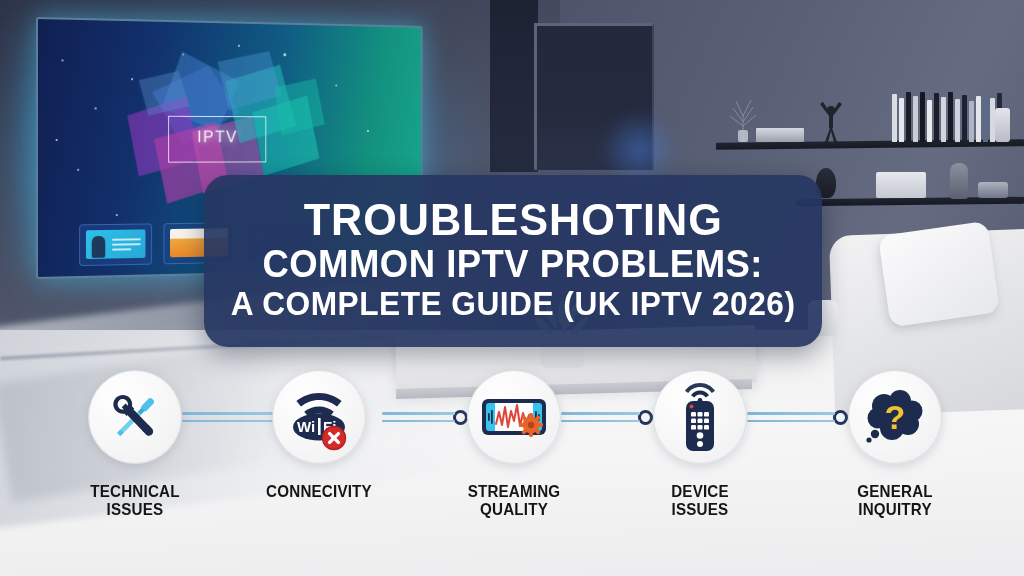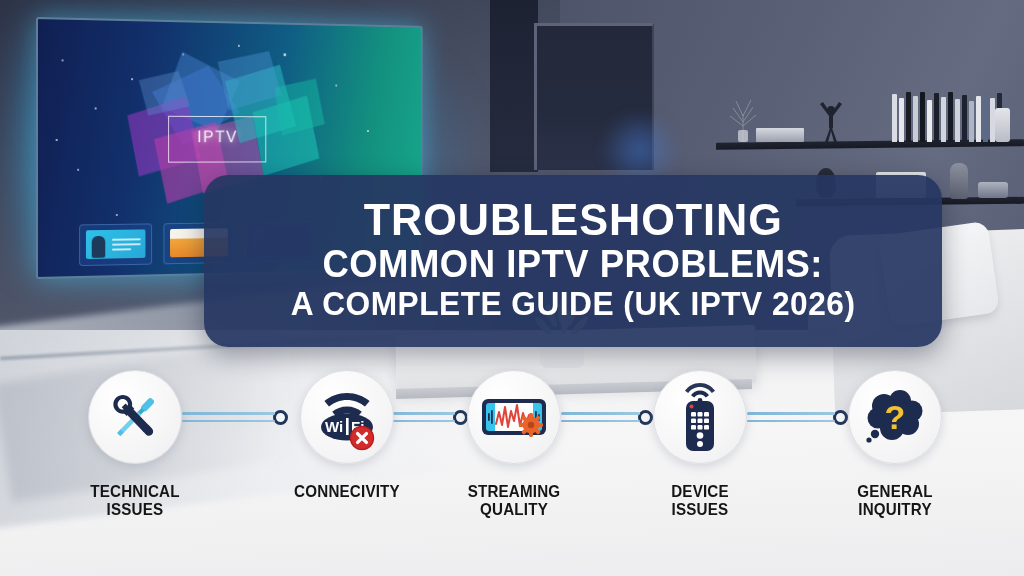--- a/index.html
+++ b/index.html
@@ -204,21 +204,21 @@
     opacity: .9;
   }
   .lamp {
     position: absolute; left: 808px; top: 300px; width: 30px; height: 36px;
     background: linear-gradient(180deg, #f8f8f9, #e1e2e5);
     border-radius: 8px 8px 4px 4px;
   }
 
   
   .banner {
-    position: absolute; left: 204px; top: 175px; width: 738px; height: 172px;
+    position: absolute; left: 204px; top: 175px; width: 618px; height: 172px;
     background: rgba(38,55,98,0.93);
     border-radius: 24px;
     box-shadow: 0 8px 26px rgba(10,18,40,0.38);
     display: flex; flex-direction: column;
     align-items: center; justify-content: center;
     padding: 10px 18px 14px;
   }
   .t-line {
     color: #ffffff;
     font-family: "Liberation Sans", sans-serif;
@@ -463,21 +463,21 @@
             </g>
           </g>
         </svg>
       </div>
       <div class="step-label">
         <div>TECHNICAL</div>
         <div>ISSUES</div>
       </div>
     </div>
 
-    <div class="node" style="left:300px;">
+    <div class="node" style="left:272px;">
       <div class="bubble">
         <svg width="68" height="64" viewBox="0 0 68 64">
           <g fill="#1d2b4f">
             <path d="M34 8c-8.6 0-16.5 3-22.6 8.1l4.6 5.5C21 17.3 27.3 14.9 34 14.9s13 2.4 18 6.7l4.6-5.5C50.5 11 42.6 8 34 8z"></path>
             <path d="M34 21.4c-5.6 0-10.8 2-14.8 5.4l4.6 5.5c2.8-2.3 6.3-3.7 10.2-3.7s7.4 1.4 10.2 3.7l4.6-5.5c-4-3.4-9.2-5.4-14.8-5.4z"></path>
             <ellipse cx="34" cy="42" rx="26" ry="13.4"></ellipse>
             <path d="M20 50 Q34 60 48 50 Q34 58 20 50 Z"></path>
           </g>
           <g fill="#ffffff" font-family="Liberation Sans, sans-serif" font-weight="bold" font-size="15">
             <text x="12" y="47">Wi</text>

